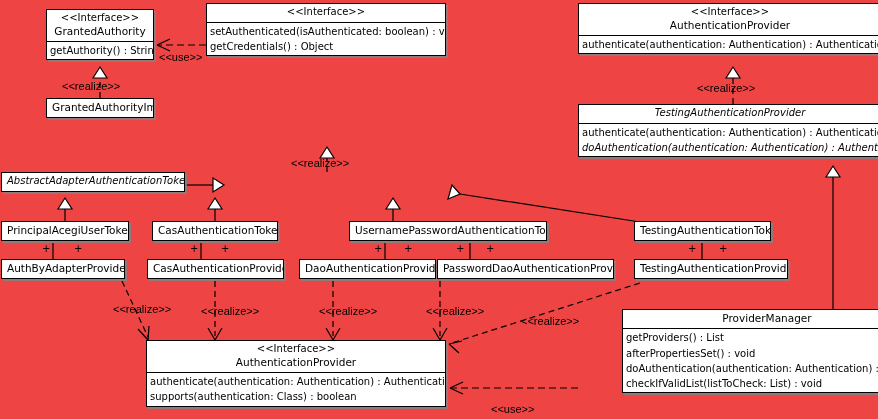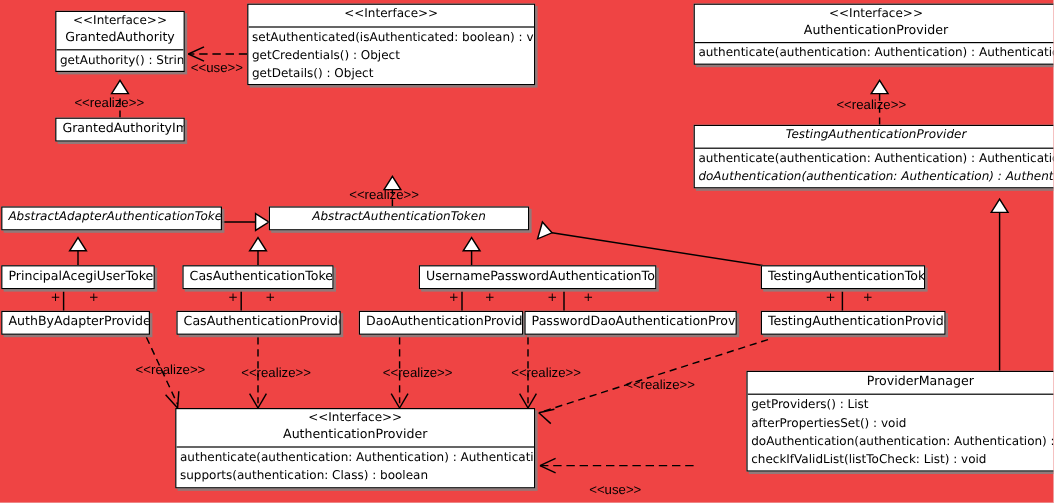--- a/index.html
+++ b/index.html
@@ -239,21 +239,20 @@
   </div>
 
   <div class="uml-box" style="left:206px; top:3px; width:240px;">
     <div class="uml-head">
       <span class="stereo">&lt;&lt;Interface&gt;&gt;</span>
     </div>
     <div class="uml-sep"></div>
     <div class="uml-ops">
       <div class="op">setAuthenticated(isAuthenticated: boolean) : void</div>
       <div class="op">getCredentials() : Object</div>
-      <div class="op">getDetails() : Object</div>
     </div>
   </div>
 
   <div class="uml-box" style="left:578px; top:3px; width:304px;">
     <div class="uml-head">
       <span class="stereo">&lt;&lt;Interface&gt;&gt;</span>
       <span class="cname">AuthenticationProvider</span>
     </div>
     <div class="uml-sep"></div>
     <div class="uml-ops">
@@ -271,25 +270,20 @@
       <div class="op abstract">doAuthentication(authentication: Authentication) : Authentication</div>
     </div>
   </div>
 
   <div class="uml-box simple" style="left:1px; top:172px; width:184px;">
     <div class="uml-head">
       <span class="cname abstract">AbstractAdapterAuthenticationToken</span>
     </div>
   </div>
 
-  <div class="uml-box simple" style="left:224px; top:172px; width:217px;">
-    <div class="uml-head">
-      <span class="cname abstract">AbstractAuthenticationToken</span>
-    </div>
-  </div>
 
   <div class="uml-box simple" style="left:1px; top:221px; width:128px;">
     <div class="uml-head">
       <span class="cname">PrincipalAcegiUserToken</span>
     </div>
   </div>
 
   <div class="uml-box simple" style="left:152px; top:221px; width:126px;">
     <div class="uml-head">
       <span class="cname">CasAuthenticationToken</span>

